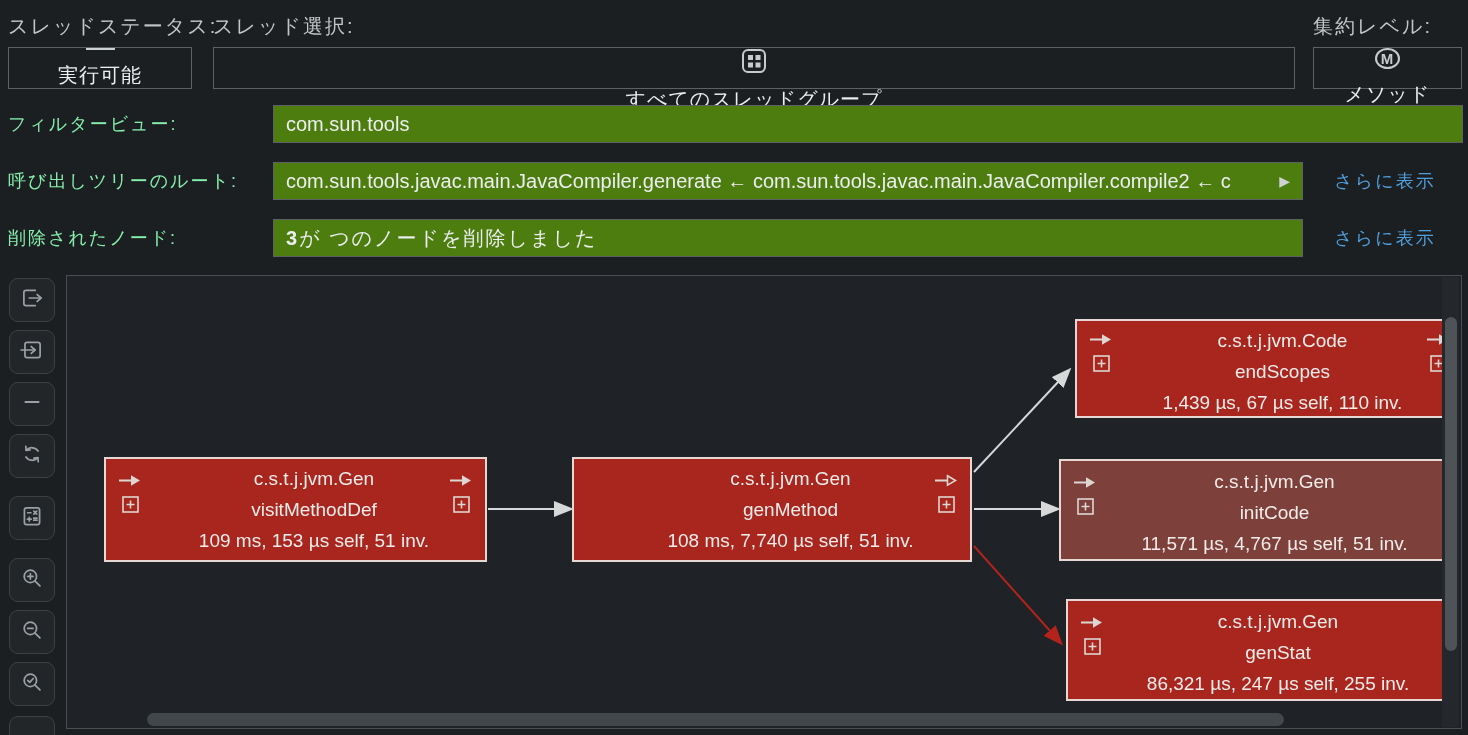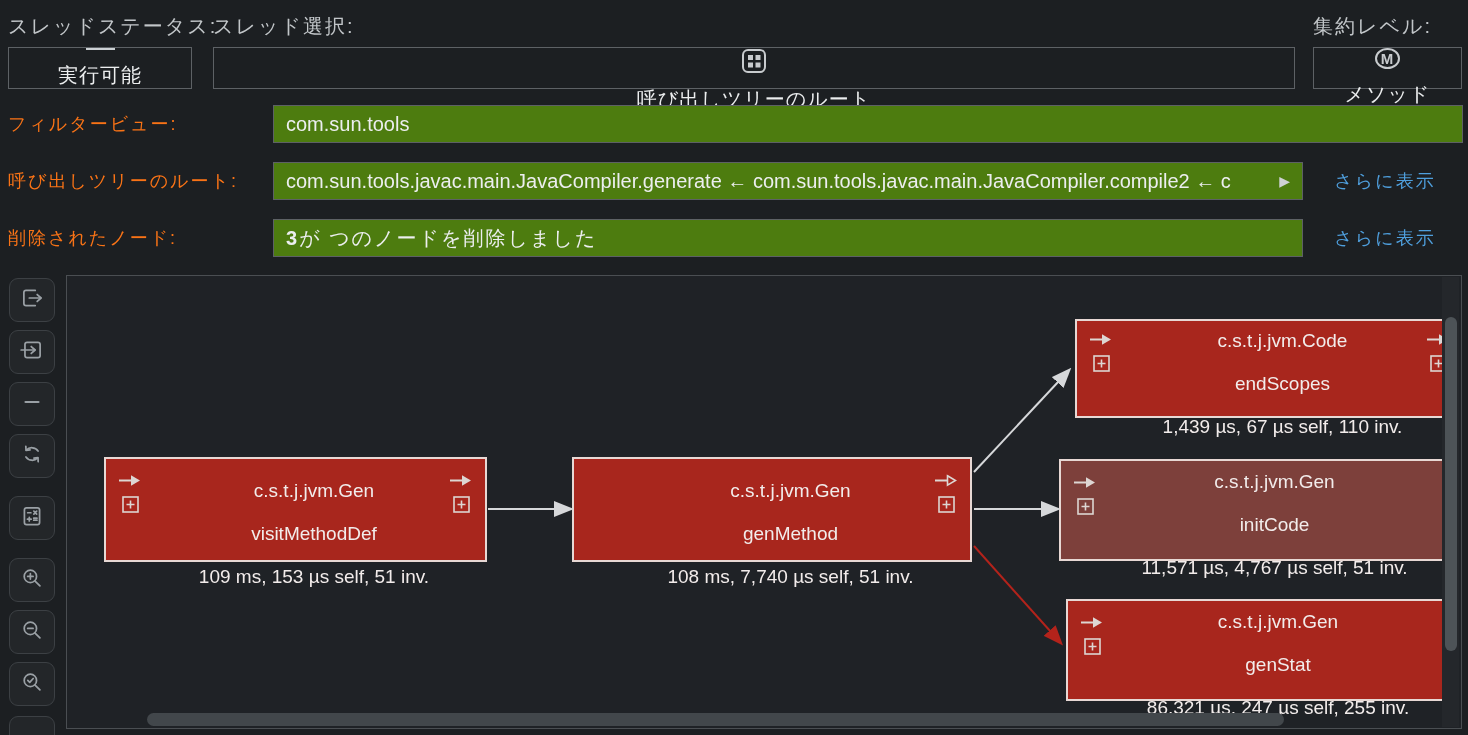--- a/index.html
+++ b/index.html
@@ -4,21 +4,21 @@
 <style>
   * { margin:0; padding:0; box-sizing:border-box; }
   html,body { background:#17191c; }
   .page {
     position:relative; width:1468px; height:735px;
     background:#1c1f22; overflow:hidden;
     font-family:"Liberation Sans","DejaVu Sans",sans-serif;
     color:#e9ebed;
   }
   .lbl-sm { position:absolute; font-size:20px; color:#c2c6c9; letter-spacing:2px; }
-  .lbl-md { position:absolute; font-size:18px; color:#f97316; letter-spacing:2px; }
+  .lbl-md { position:absolute; font-size:18px; color:#86efac; letter-spacing:2px; }
   .ctl {
     position:absolute; height:42px; border:1px solid #5d6165; background:#1c1f22;
     display:flex; align-items:center; gap:12px; padding:0 14px;
     font-size:20px; color:#eceeef; letter-spacing:1px; cursor:pointer;flex-direction:column;
   }
   .swatch { width:29px; height:15px; background:#1fa378; border:1px solid #ccd1d4; }
   .m-icon {
     width:25px; height:25px; border:2px solid #c8cbce; border-radius:50%;
     display:flex; align-items:center; justify-content:center;
     font-size:15px; font-weight:bold; color:#c8cbce;
@@ -40,21 +40,21 @@
   .tbtn svg { stroke:#9aa0a5; fill:none; stroke-width:1.6; stroke-linecap:round; stroke-linejoin:round; }
   .canvas {
     position:absolute; left:66px; top:275px; width:1396px; height:454px;
     border:1px solid #4a4e52; background:#1f2226; overflow:hidden;
   }
   .edges { position:absolute; left:0; top:0; width:1396px; height:454px; }
   .node {
     position:absolute; border:2px solid #e7d8d4; text-align:center;
     color:#f2eceb; font-size:19px; cursor:pointer;padding-left:37px;
   }
-  .node .ln { margin-top:21px; }
+  .node .ln { margin-top:9px; }
   .node .ln:first-child { margin-top:11px; }
   .nicons { position:absolute; top:15px; display:flex; flex-direction:column; gap:9px; align-items:center; }
   .nicons.l { left:13px; } .nicons.r { right:13px; }
   .nicons svg { display:block; }
   .vsb-track { position:absolute; right:2px; top:1px; width:17px; height:450px; background:#24272b; }
   .vsb-thumb { position:absolute; right:4px; top:41px; width:12px; height:334px; background:#4d5357; border-radius:6px; }
   .hsb-thumb { position:absolute; left:80px; top:437px; width:1137px; height:13px; background:#42474b; border-radius:6.5px; }
   .bold { font-weight:bold; }
 </style>
 </head>
@@ -74,21 +74,21 @@
   <div class="ctl" style="left:213px; top:47px; width:1082px;">
     <span>
       <svg width="26" height="26" viewBox="0 0 26 26" style="display:block">
         <rect x="2" y="2" width="22" height="22" rx="5" fill="none" stroke="#c8cbce" stroke-width="2"></rect>
         <rect x="7" y="7" width="5" height="5" fill="#c8cbce"></rect>
         <rect x="14.5" y="7" width="5" height="5" fill="#c8cbce"></rect>
         <rect x="7" y="14.5" width="5" height="5" fill="#c8cbce"></rect>
         <rect x="14.5" y="14.5" width="5" height="5" fill="#c8cbce"></rect>
       </svg>
     </span>
-    <span>呼び出しツリーのルート</span>
+    <span>すべてのスレッドグループ</span>
   </div>
 
   <div class="ctl" style="left:1313px; top:47px; width:149px;">
     <span class="m-icon">M</span>
     <span>メソッド</span>
   </div>
 
   <div class="lbl-md" style="left:8px; top:112px;">フィルタービュー:</div>
   <div class="inputbox" style="left:273px; top:105px; width:1190px;">
     <span>com.sun.tools</span>

